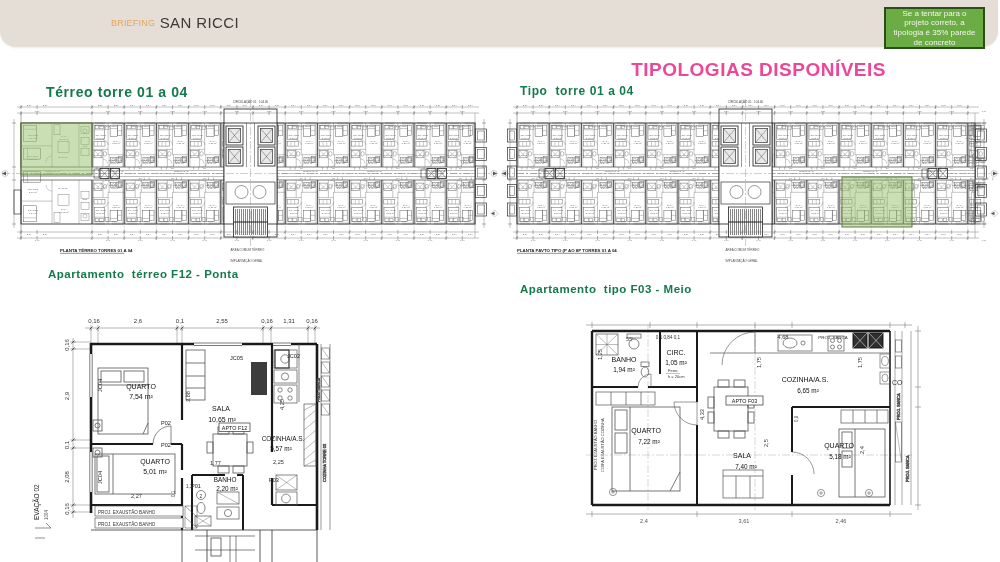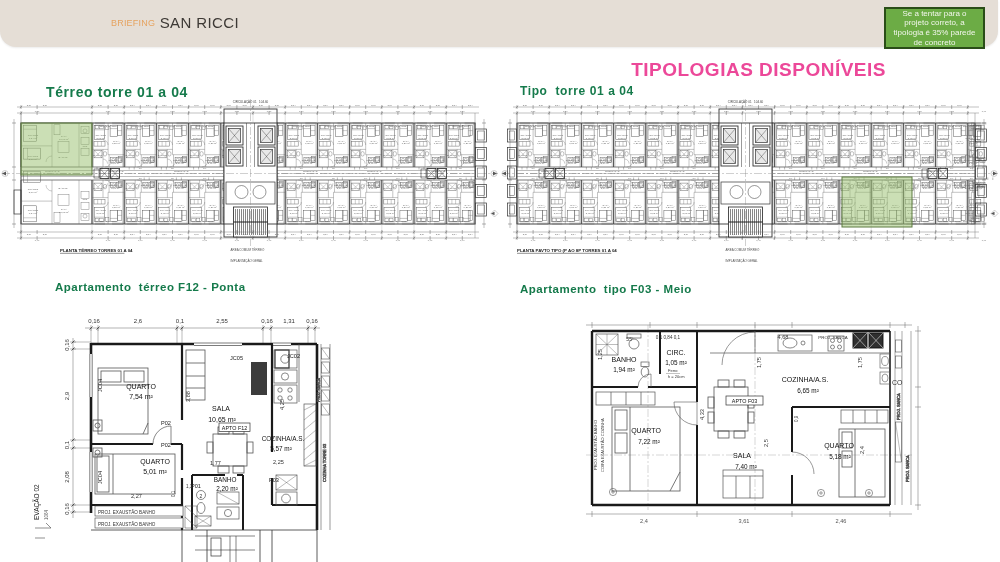--- a/index.html
+++ b/index.html
@@ -2958,21 +2958,21 @@
       <rect x="9.5" y="73.0" width="5" height="9" stroke-width="0.45"></rect>
       <rect x="7.5" y="89.5" width="9" height="13"></rect>
       <rect x="9.5" y="91.5" width="5" height="9" stroke-width="0.45"></rect>
       <rect x="7.5" y="108.0" width="9" height="13"></rect>
       <rect x="9.5" y="110.0" width="5" height="9" stroke-width="0.45"></rect>
     </g>
 
 <rect x="342" y="82" width="70" height="50" fill="#98c06b" fill-opacity="0.5" stroke="#5d7a40" stroke-width="1"></rect>
 </svg>
 
-<div class="abs" style="left:48px;top:281px;font-size:11.5px;font-weight:bold;color:#157a4b;letter-spacing:0.5px;margin-left:7px;">Apartamento&nbsp; térreo F12 - Ponta</div>
+<div class="abs" style="left:48px;top:268px;font-size:11.5px;font-weight:bold;color:#157a4b;letter-spacing:0.5px;">Apartamento&nbsp; térreo F12 - Ponta</div>
 
 <div class="abs" style="left:520px;top:283px;font-size:11.5px;font-weight:bold;color:#157a4b;letter-spacing:0.5px;">Apartamento&nbsp; tipo F03 - Meio</div>
 
 <svg class="abs" style="left:25px;top:292px;" width="330" height="270" viewBox="0 0 330 270">
 
 <g font-family="Liberation Sans, sans-serif" font-size="6" fill="#333">
       <text x="69" y="31" text-anchor="middle">0,16</text>
       <text x="113" y="31" text-anchor="middle">2,6</text>
       <text x="155" y="31" text-anchor="middle">0,1</text>
       <text x="197" y="31" text-anchor="middle">2,55</text>

